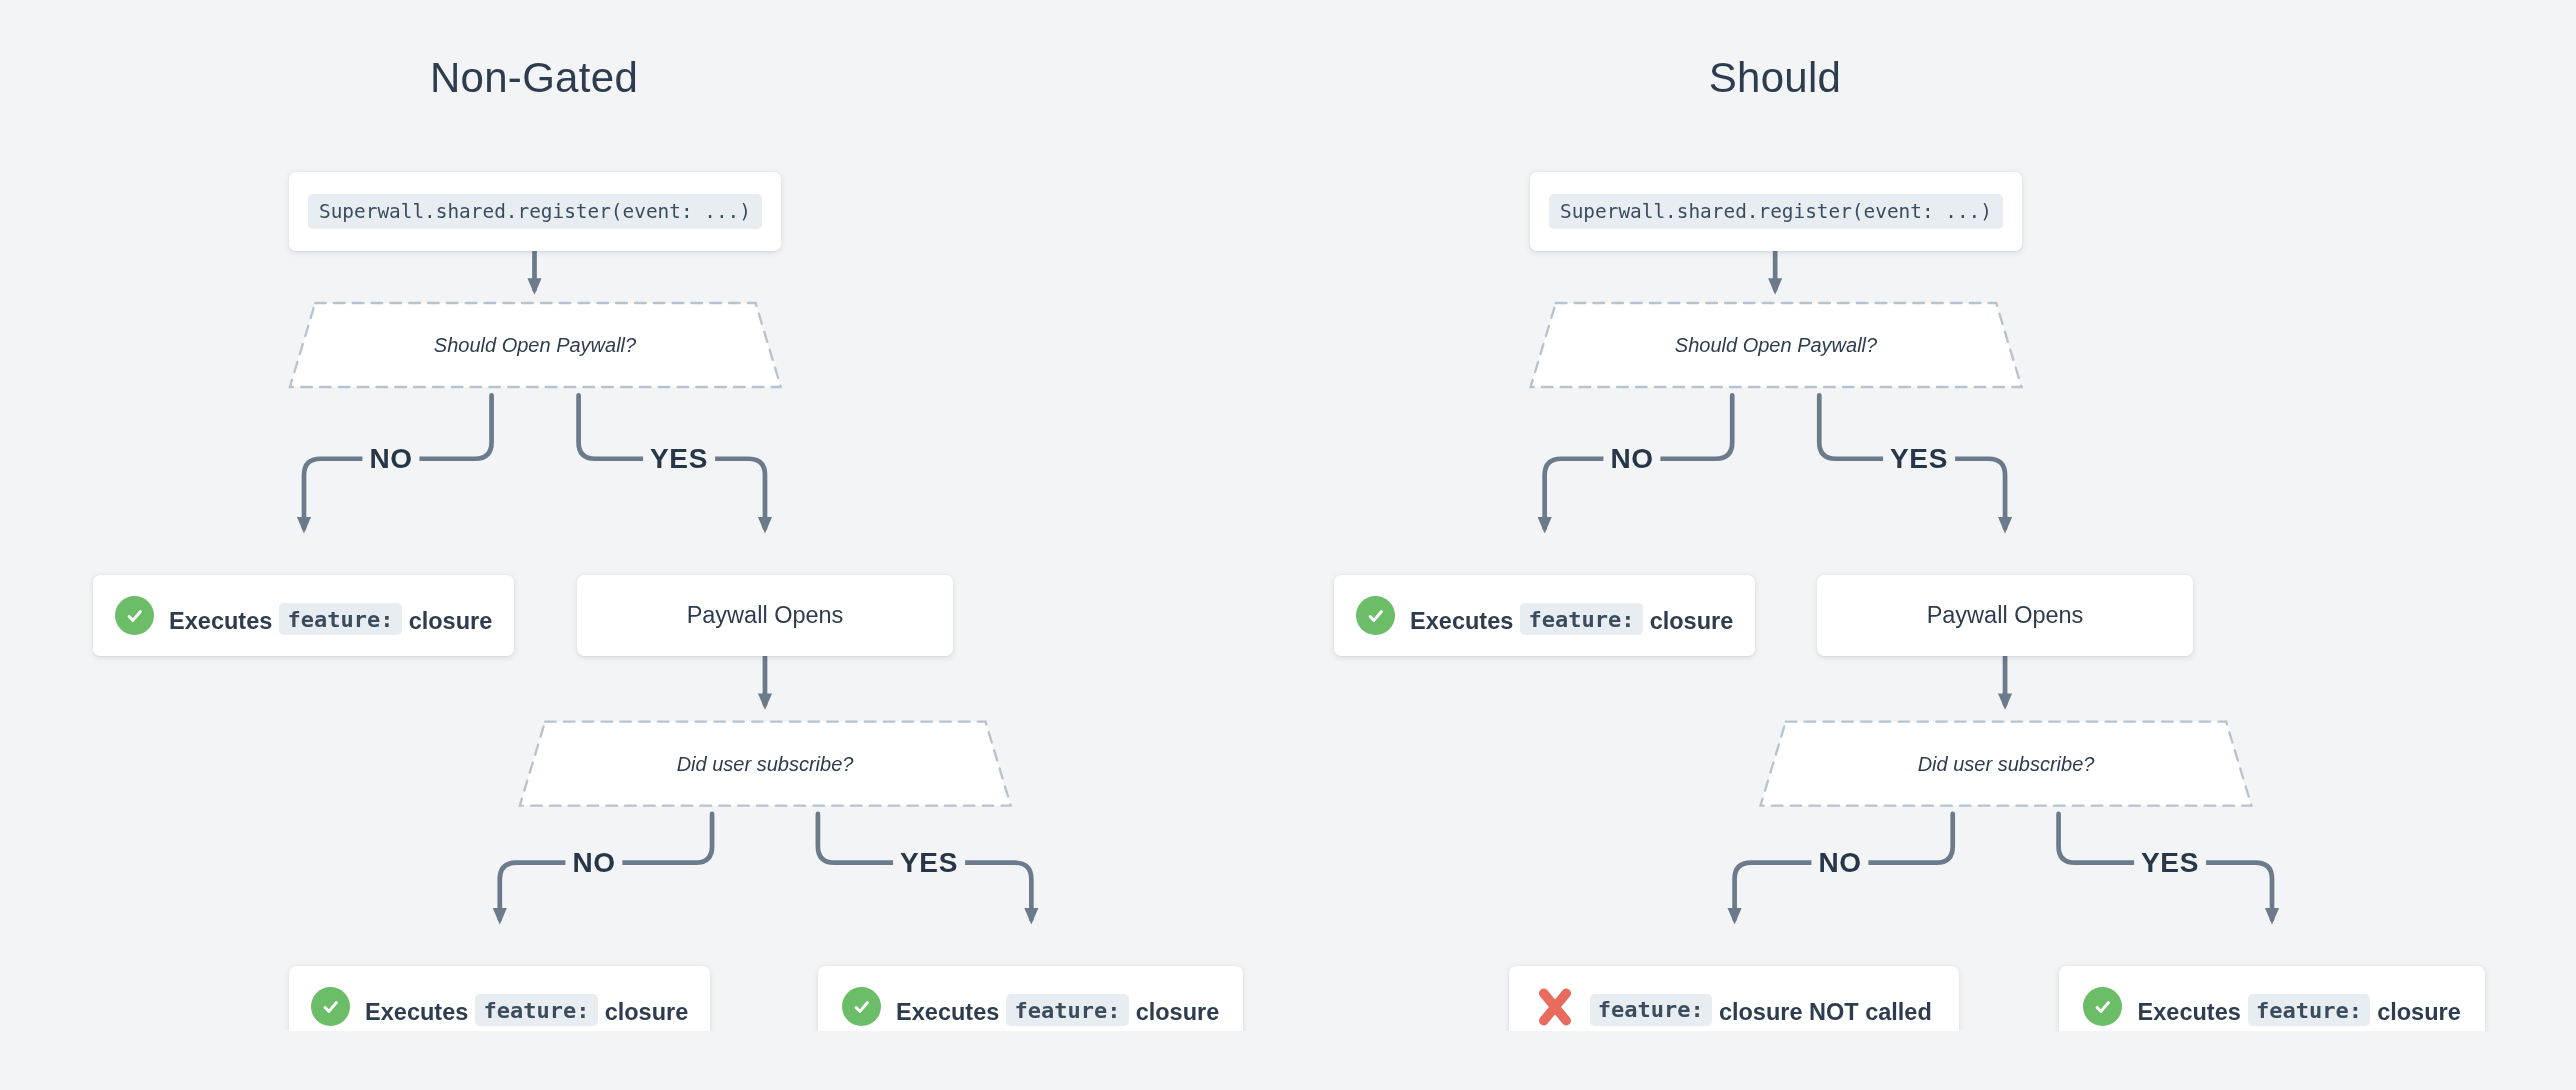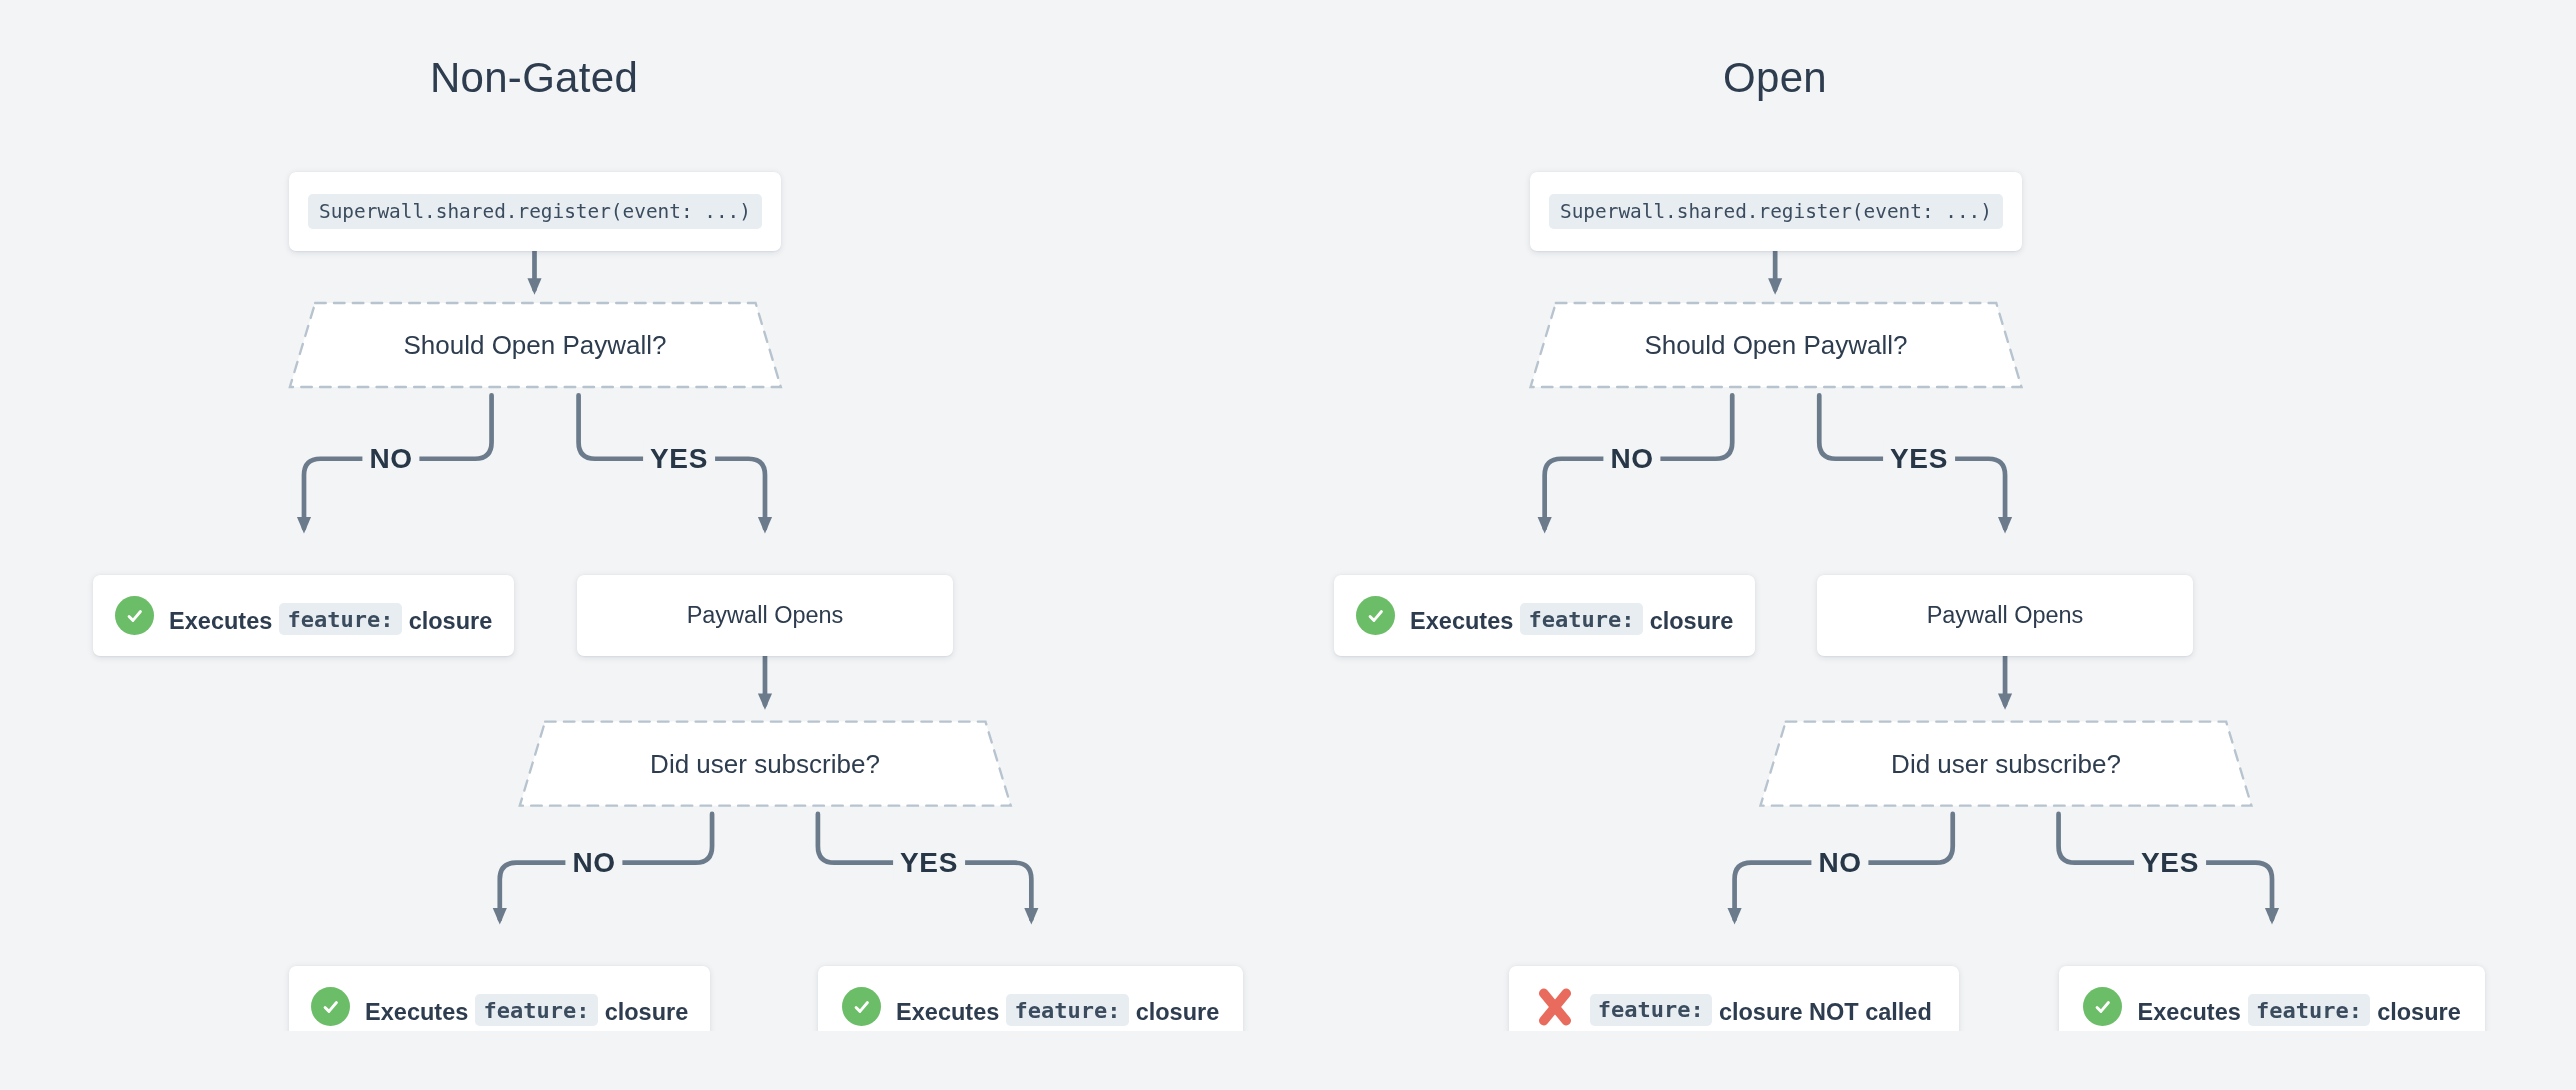--- a/index.html
+++ b/index.html
@@ -46,23 +46,24 @@
     background: #e8edf2;
     border-radius: 4.7px;
     padding: 5.9px 10.6px;
     font-family: "DejaVu Sans Mono", monospace;
     font-size: 19.4px;
     color: #3b4c5e;
     white-space: nowrap;
   }
   .decision-label {
     transform: translate(-50%, -50%);
-    font-size: 26px;
+    font-size: 20px;
     color: #2d3c4e;
     white-space: nowrap;
+    font-style: italic;
   }
   .branch-label {
     transform: translate(-50%, -50%);
     background: #f2f4f5;
     padding: 1.2px 7px;
     font-size: 28px;
     font-weight: 700;
     letter-spacing: 0.6px;
     color: #273747;
     white-space: nowrap;
@@ -193,21 +194,21 @@
             <polyline points="17,35 28,46 49,21" fill="none" stroke="#ffffff" stroke-width="8" stroke-linecap="round" stroke-linejoin="round"></polyline>
           </svg>
         </span>
       </span>
       <span class="plain-text">Executes</span>
       <span class="small-chip">feature:</span>
       <span class="plain-text">closure</span>
     </div>
   </div>
 
-  <div class="col-title" style="left:1775px; top:78px;">Open</div>
+  <div class="col-title" style="left:1775px; top:78px;">Should</div>
 
   <div class="node card" style="left:1530px; top:139px; width:492px; height:79px;">
     <span class="code-chip">Superwall.shared.register(event: ...)</span>
   </div>
 
   <div class="decision-label" style="left:1776px; top:345px;">Should Open Paywall?</div>
 
   <div class="branch-label" style="left:1632px; top:459px;">NO</div>
   <div class="branch-label" style="left:1919px; top:459px;">YES</div>
 

